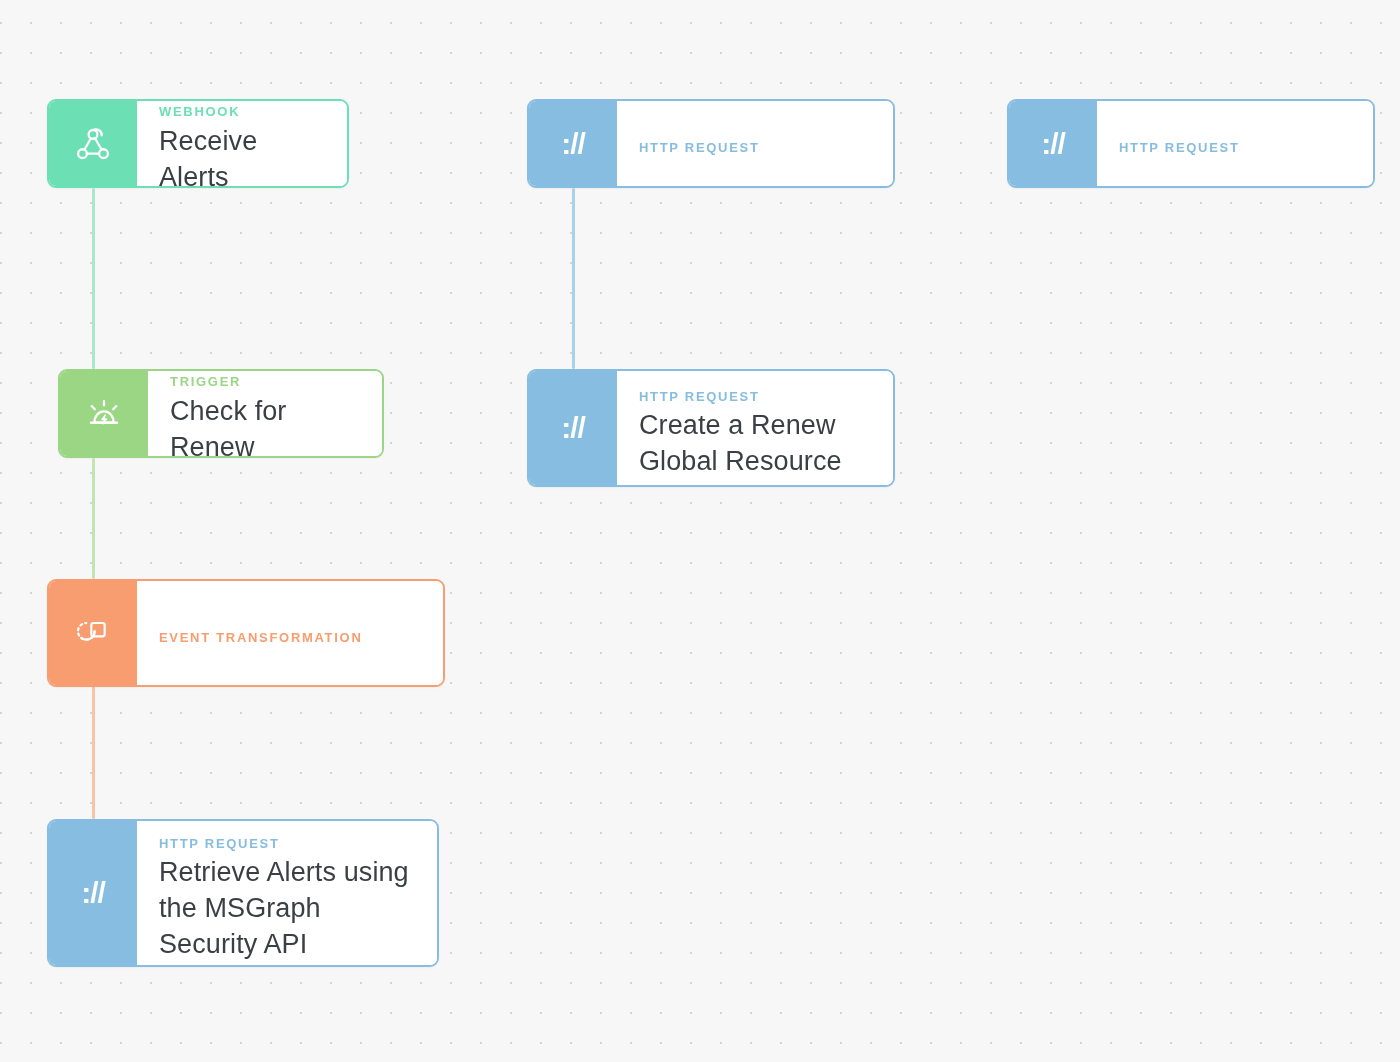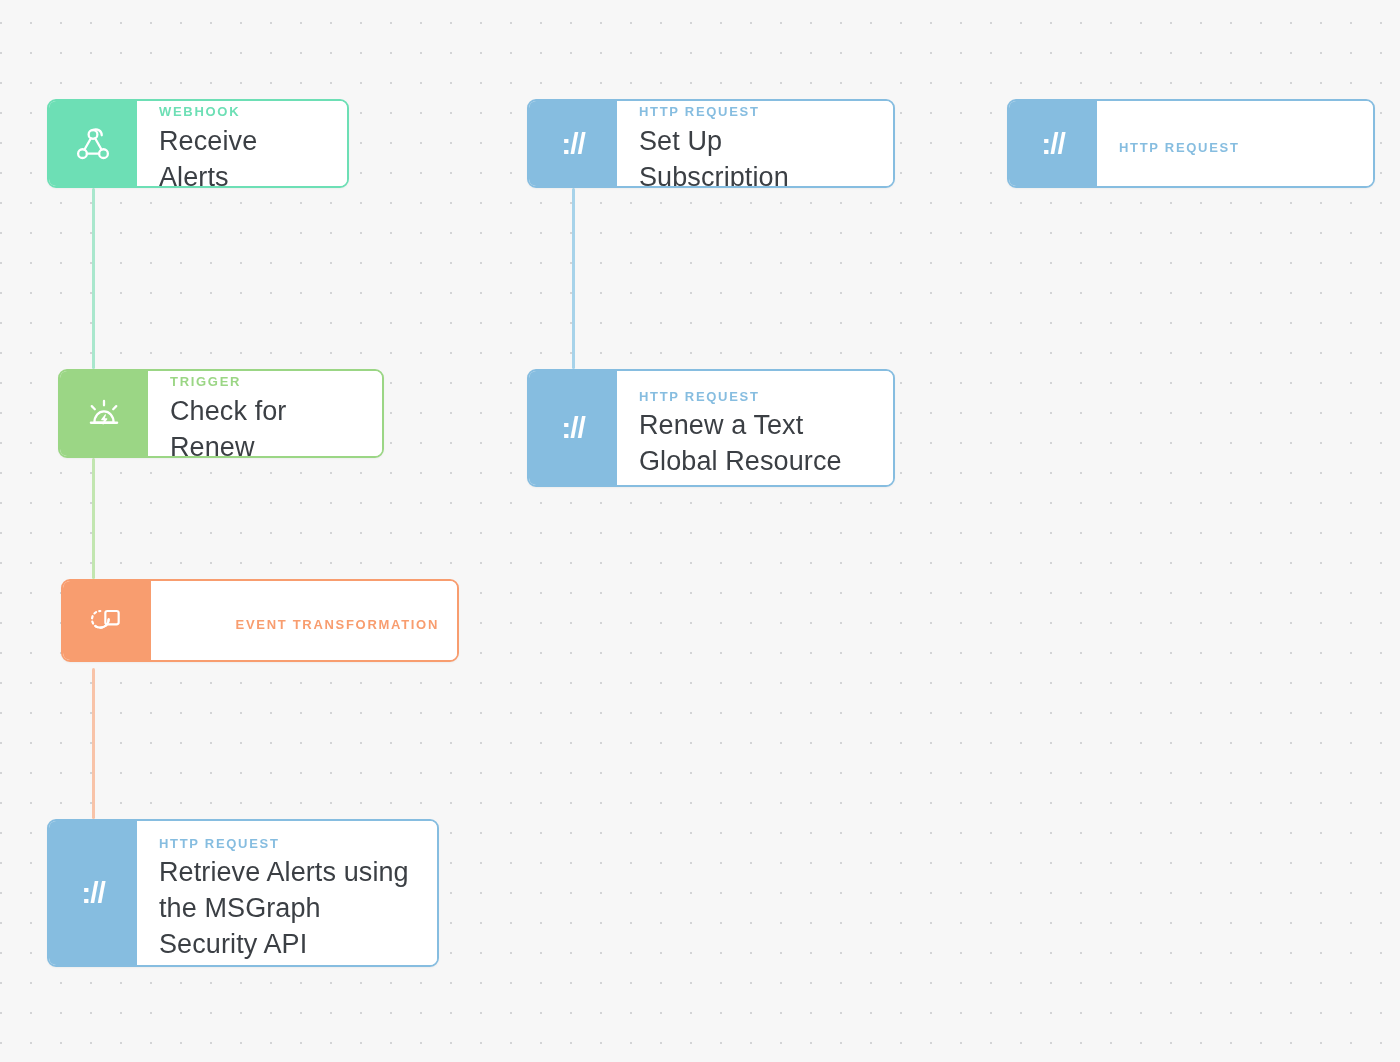--- a/index.html
+++ b/index.html
@@ -128,21 +128,21 @@
           <path d="M13.5 18.5 L10 15"></path>
           <path d="M34.5 18.5 L38 15"></path>
           <path d="M25.6 25 L21.4 30.4 L24.6 30.4 L23 35.4 L27.2 29.6 L24 29.6 Z" fill="#ffffff" stroke-width="1.3"></path>
         </svg>
       </div>
       <div class="node-body">
         <div class="node-category" style="color: rgb(155, 214, 133);">TRIGGER</div>
         <div class="node-title">Check for Renew</div>
       </div>
     </div>
-    <div class="node" style="left: 61px; top: 579px; width: 398px; height: 83px; border-color: rgb(248, 157, 111); text-align: right;">
+    <div class="node" style="left: 47px; top: 579px; width: 398px; height: 108px; border-color: rgb(248, 157, 111);">
       <div class="node-icon" style="background: rgb(248, 157, 111);">
         <svg class="icon-svg" width="40" height="40" viewBox="0 0 48 48" fill="none" stroke="#ffffff" stroke-width="2.6" stroke-linecap="round" stroke-linejoin="round">
           <rect x="22" y="12" width="16" height="16" rx="2.5"></rect>
           <path d="M26 22 A10 10 0 1 1 16 12" stroke-dasharray="2.5 4"></path>
           <path d="M26 22 A10 10 0 0 1 16 32 A10 10 0 0 1 10 30"></path>
         </svg>
       </div>
       <div class="node-body">
         <div class="node-category" style="color: rgb(248, 157, 111);">EVENT TRANSFORMATION</div>
       </div>
@@ -155,30 +155,29 @@
         <div class="node-category" style="color: rgb(134, 189, 224);">HTTP REQUEST</div>
         <div class="node-title">Retrieve Alerts using the MSGraph Security API</div>
       </div>
     </div>
     <div class="node" style="left: 527px; top: 99px; width: 368px; height: 89px; border-color: rgb(134, 189, 224);">
       <div class="node-icon" style="background: rgb(134, 189, 224);">
         <span class="url-icon">://</span>
       </div>
       <div class="node-body">
         <div class="node-category" style="color: rgb(134, 189, 224);">HTTP REQUEST</div>
-        <div class="node-title">Set Up Subscription</div>
       </div>
     </div>
     <div class="node" style="left: 527px; top: 369px; width: 368px; height: 118px; border-color: rgb(134, 189, 224);">
       <div class="node-icon" style="background: rgb(134, 189, 224);">
         <span class="url-icon">://</span>
       </div>
       <div class="node-body">
         <div class="node-category" style="color: rgb(134, 189, 224);">HTTP REQUEST</div>
-        <div class="node-title">Renew a Text Global Resource</div>
+        <div class="node-title">Create a Renew Global Resource</div>
       </div>
     </div>
     <div class="node" style="left: 1007px; top: 99px; width: 368px; height: 89px; border-color: rgb(134, 189, 224);">
       <div class="node-icon" style="background: rgb(134, 189, 224);">
         <span class="url-icon">://</span>
       </div>
       <div class="node-body">
         <div class="node-category" style="color: rgb(134, 189, 224);">HTTP REQUEST</div>
       </div>
     </div>

